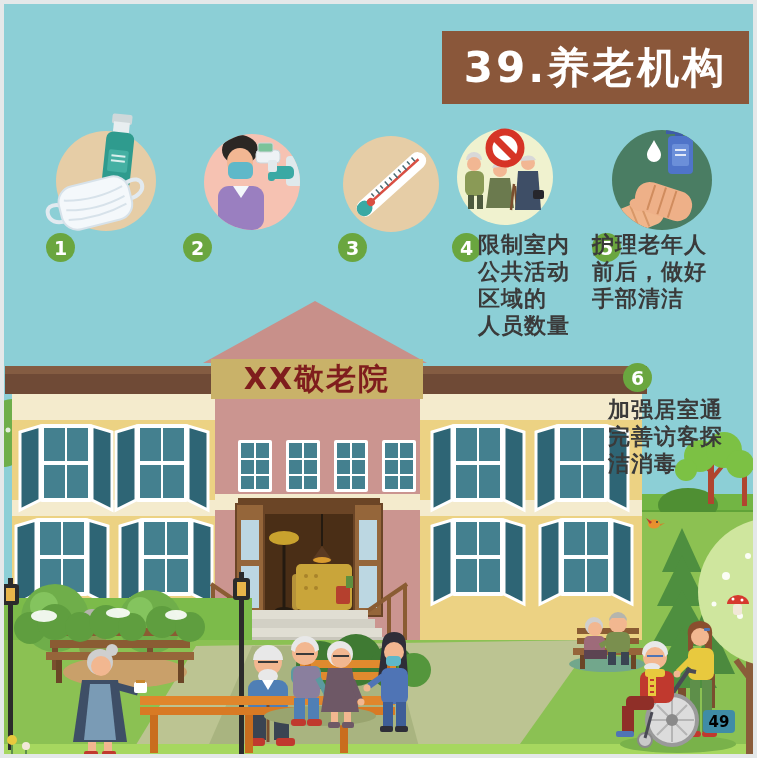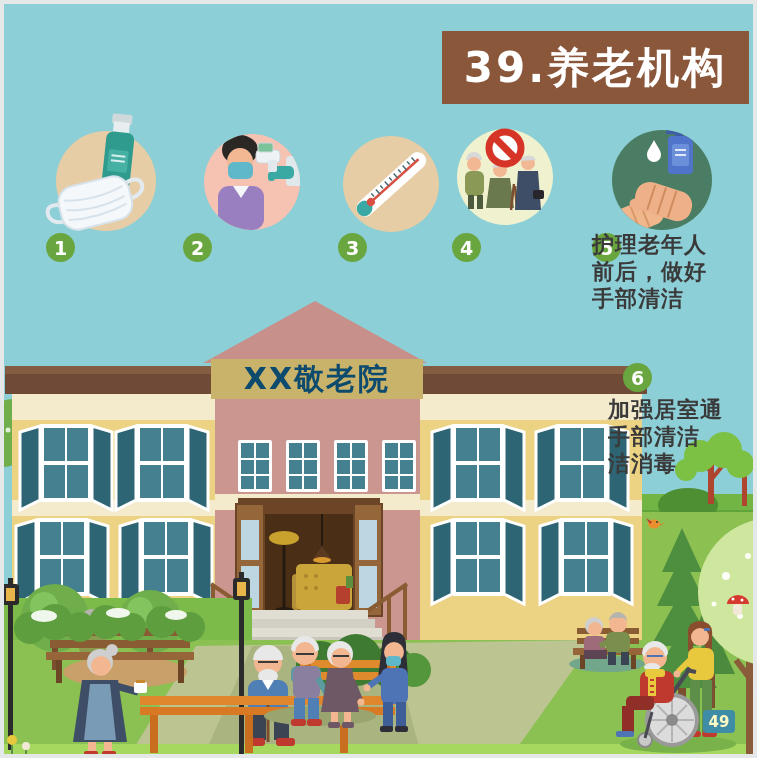--- a/index.html
+++ b/index.html
@@ -24,25 +24,25 @@
   }
   .stext{
     position:absolute;white-space:pre-line;
     color:var(--text,#3a3a3a);font-size:22px;line-height:27px;
     font-weight:700;letter-spacing:1px;
   }
   .sign{
     position:absolute;left:207px;top:355px;width:212px;height:40px;
     background:var(--sign-board,#c9b269);
     display:flex;align-items:center;justify-content:center;
-    color:#0c4a6e;font-size:30px;font-weight:700;letter-spacing:2px;
+    color:#7f1d1d;font-size:30px;font-weight:700;letter-spacing:2px;
   }
   .page-badge{
     position:absolute;left:699px;top:706px;width:32px;height:23px;border-radius:4px;
-    background:var(--page-badge,#3f8ca6);color:#fef9c3;
+    background:var(--page-badge,#3f8ca6);color:#000000;
     display:flex;align-items:center;justify-content:center;
     font-size:15px;font-weight:700;
   }
 </style>
 </head>
 <body>
 
 <div class="canvas">
 
 <svg class="art" viewBox="0 0 757 758">
@@ -499,28 +499,32 @@
 
 <div class="title-box">39.养老机构</div>
 
 <div class="badge" style="left:42px;top:229px">1</div>
 
 <div class="badge" style="left:179px;top:229px">2</div>
 
 <div class="badge" style="left:334px;top:229px">3</div>
 
 <div class="badge" style="left:448px;top:229px">4</div>
+<div class="stext" style="left:474px;top:227px;width:110px">限制室内
+公共活动
+区域的
+人员数量</div>
 
 <div class="badge" style="left:588px;top:229px">5</div>
 <div class="stext" style="left:588px;top:227px;width:135px">护理老年人
 前后，做好
 手部清洁</div>
 
 <div class="badge" style="left:619px;top:359px">6</div>
 <div class="stext" style="left:604px;top:392px;width:140px">加强居室通
-手部清洁
+完善访客探
 洁消毒</div>
 
 <div class="sign">XX敬老院</div>
 
 <div class="page-badge">49</div>
 
 </div>
 
 </body></html>

